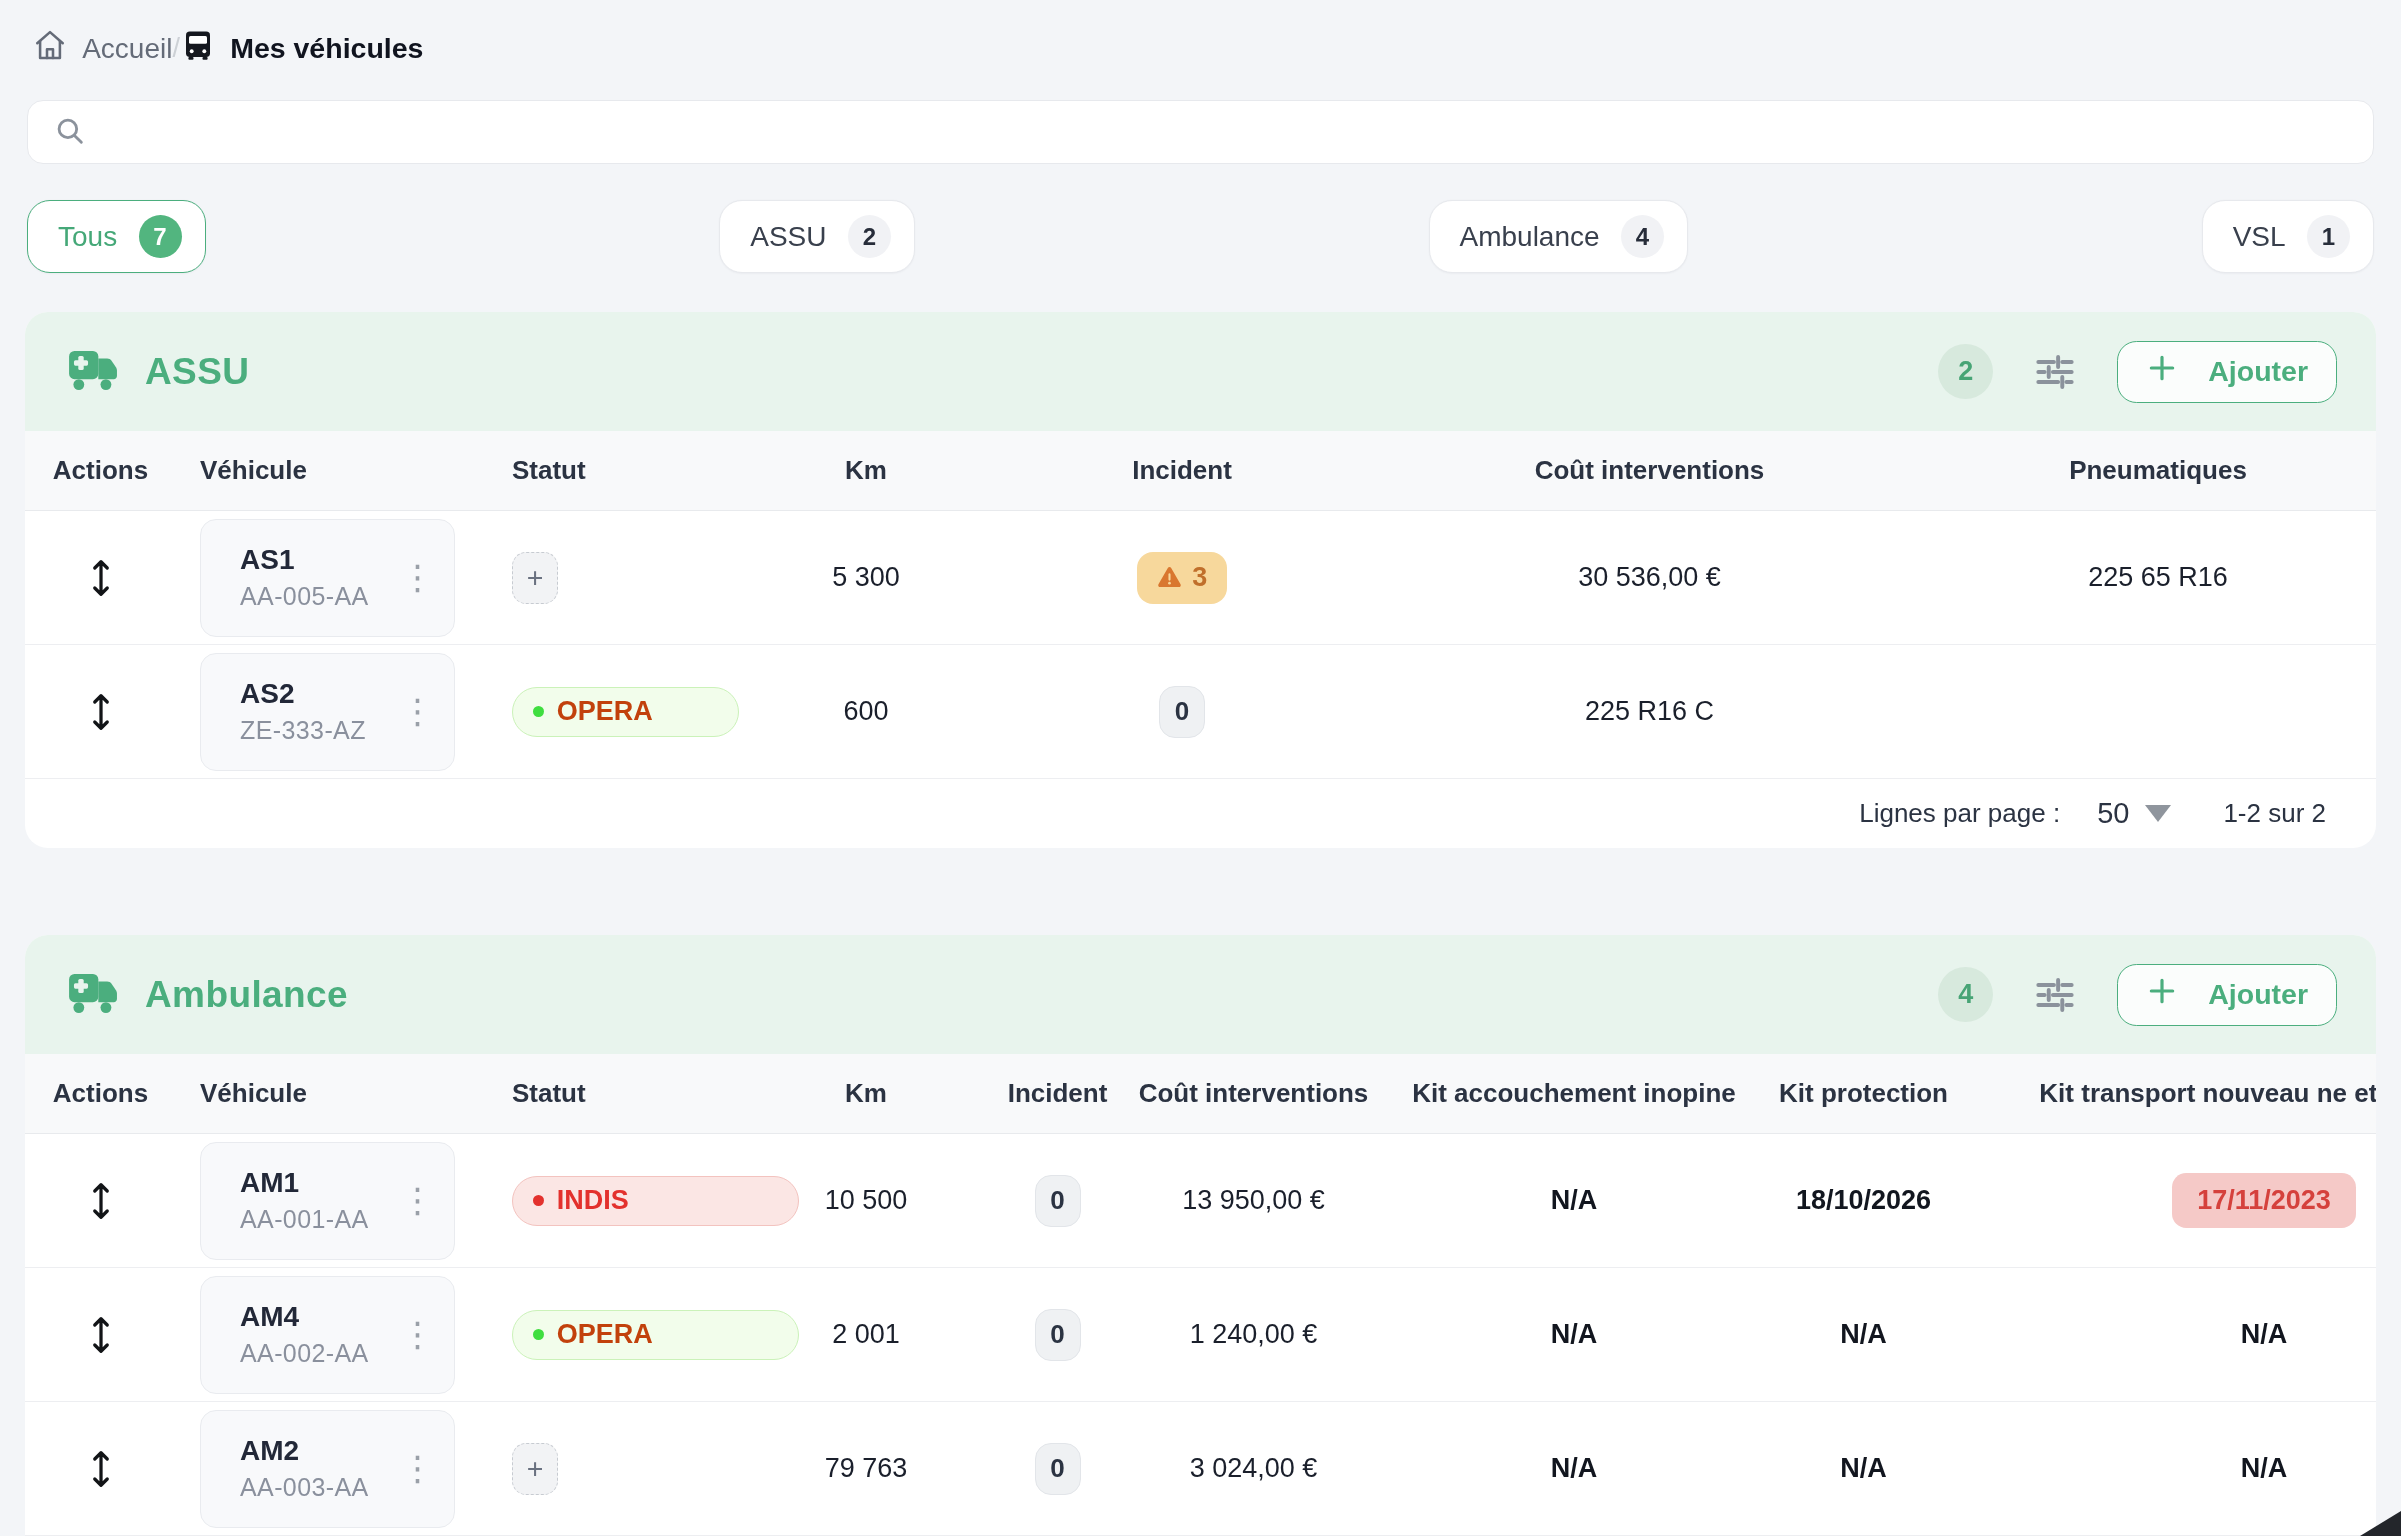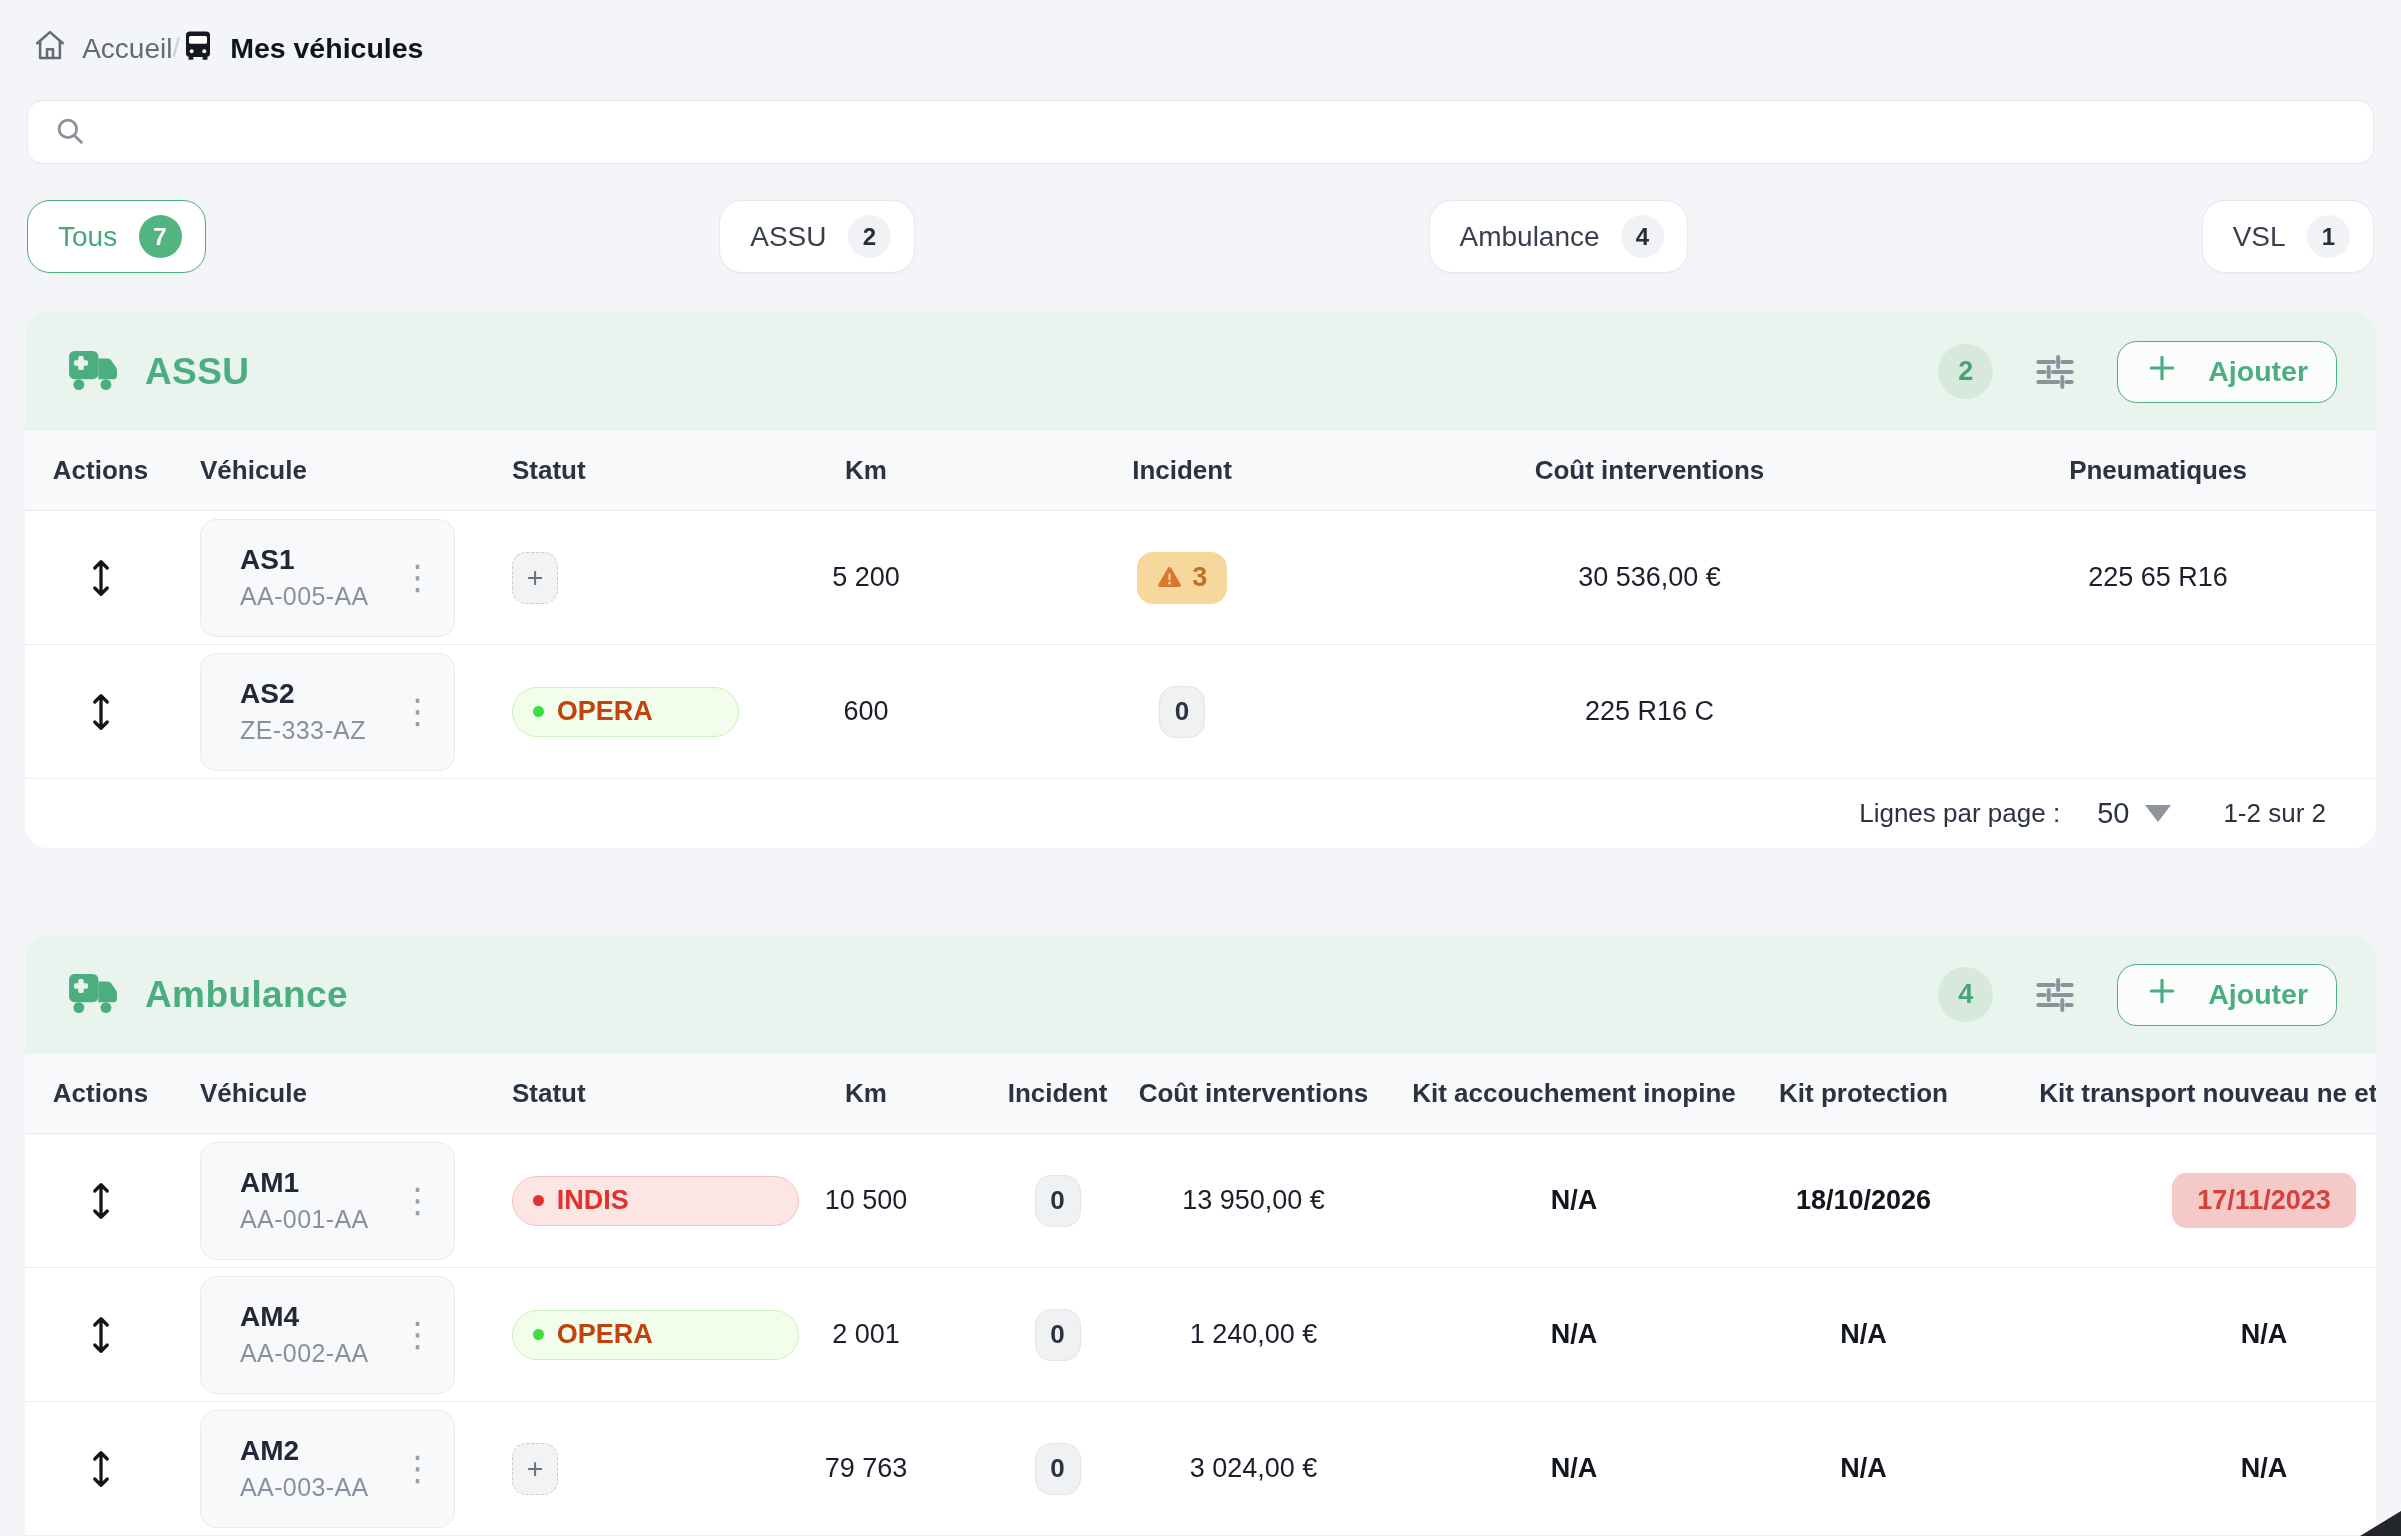--- a/index.html
+++ b/index.html
@@ -213,21 +213,21 @@
         <div class="veh-info">
           <div class="veh-name">AS1</div>
           <div class="veh-plate">AA-005-AA</div>
         </div>
         <span class="kebab">⋮</span>
       </div>
     </div>
     <div class="cell-lflex">
       <span class="add-chip">+</span>
     </div>
-    <div class="cell nowrap">5 200</div>
+    <div class="cell nowrap">5 300</div>
     <div class="cell-flex">
       <span class="warn-badge">
         <svg width="25" height="23" viewBox="0 0 24 22" fill="#D9772F">
           <path d="M10.4 1.8c.7-1.2 2.5-1.2 3.2 0l9 15.6c.7 1.2-.2 2.8-1.6 2.8H3c-1.4 0-2.3-1.6-1.6-2.8z"></path>
           <rect x="11" y="7" width="2" height="7" rx="1" fill="#F7D89C"></rect>
           <circle cx="12" cy="16.4" r="1.3" fill="#F7D89C"></circle>
         </svg>
         <span>3</span>
       </span>
     </div>

